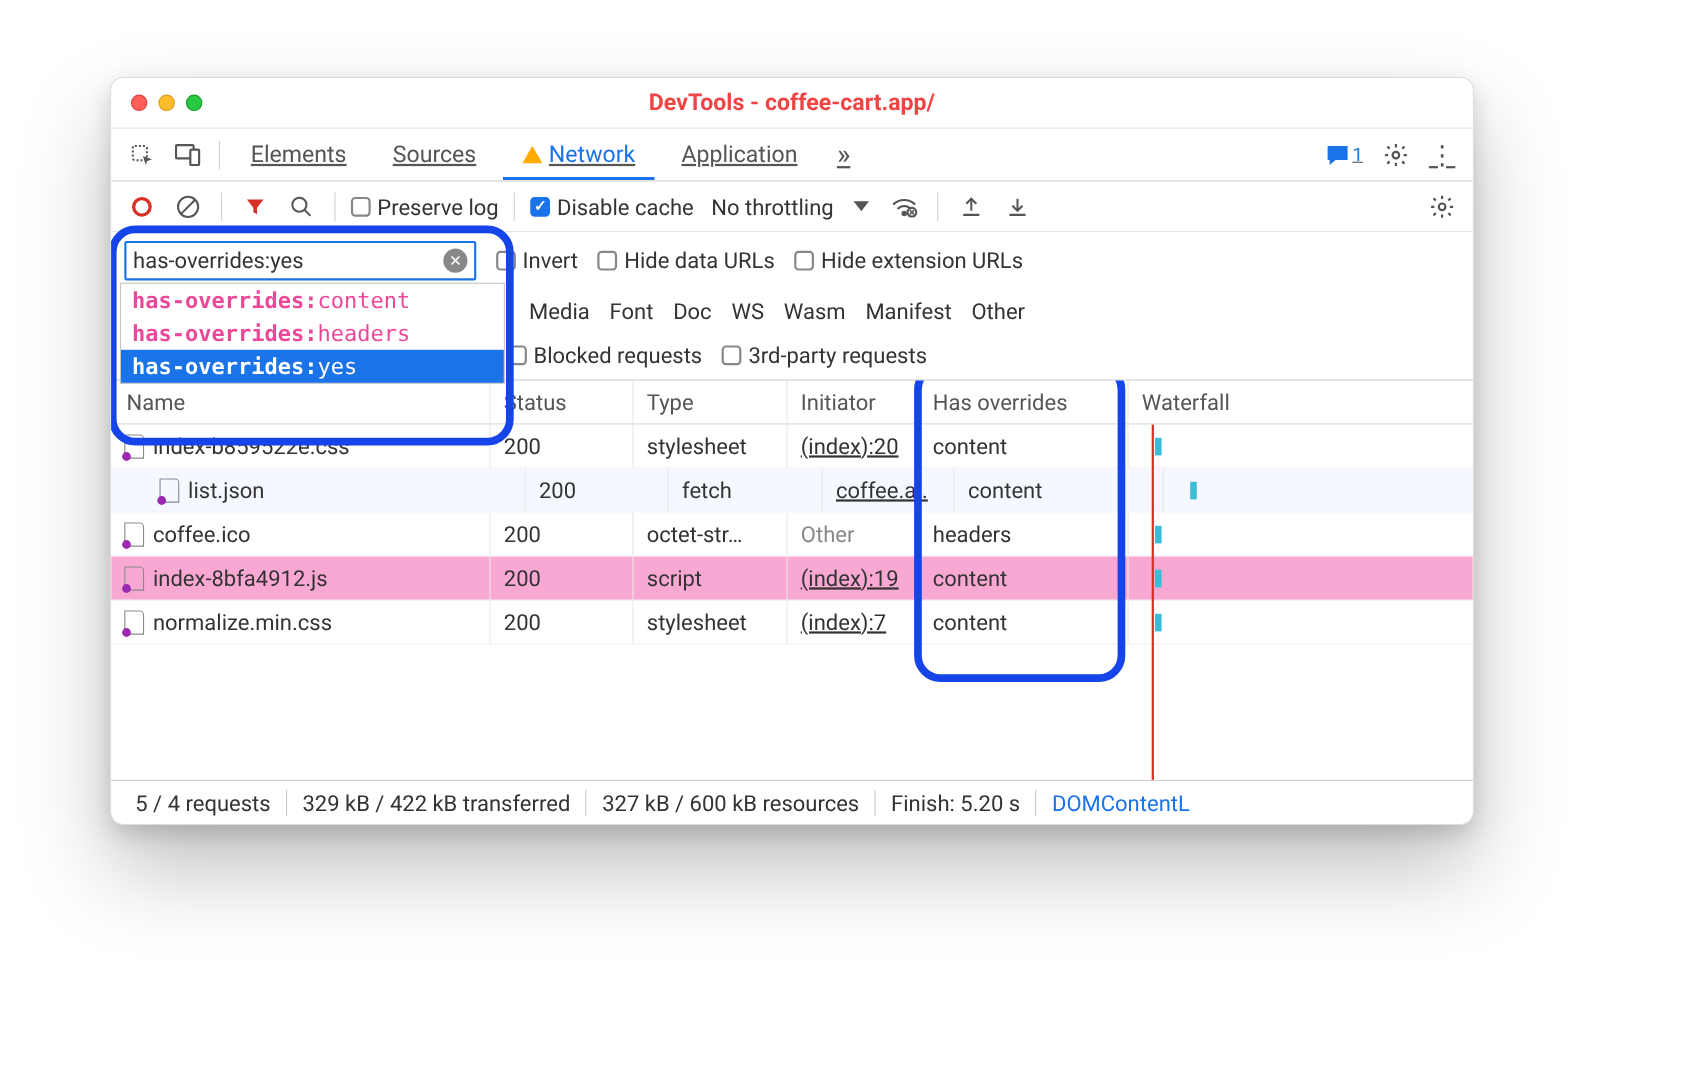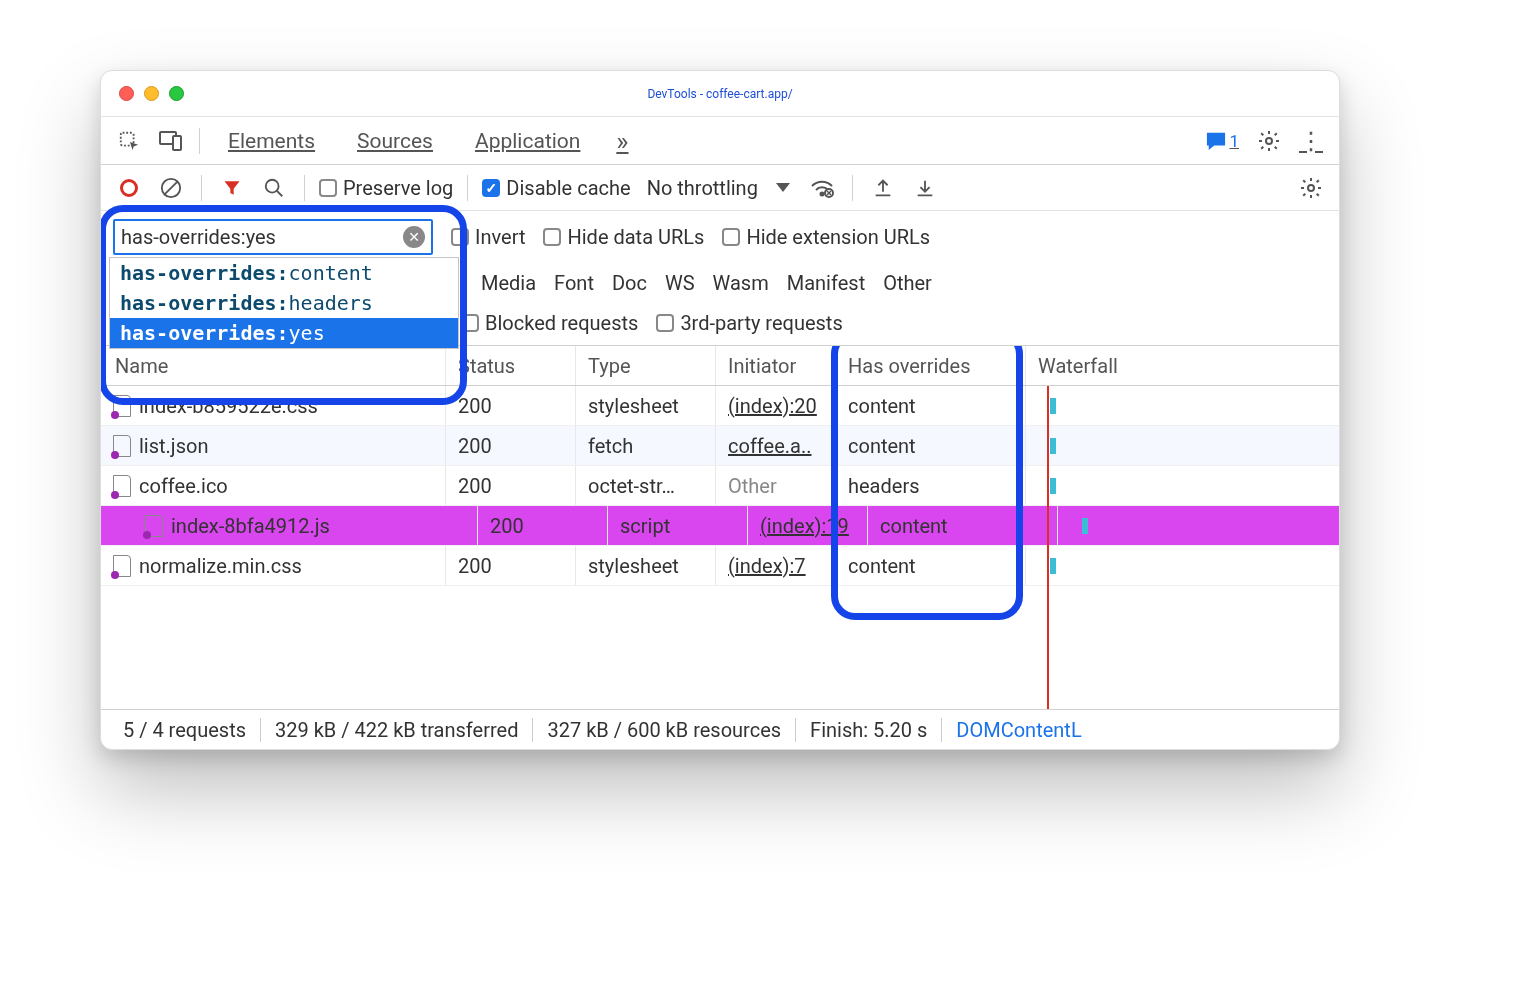--- a/index.html
+++ b/index.html
@@ -38,23 +38,23 @@
     padding-left: 18px;
   }
   .dot { width: 15px; height: 15px; border-radius: 50%; }
   .dot.red { background: #ff5f57; border: 1px solid #d44; }
   .dot.yellow { background: #ffbd2e; border: 1px solid #d89a1a; }
   .dot.green { background: #28c840; border: 1px solid #1a9a2a; }
   .title {
     position: absolute;
     left: 0; right: 0;
     text-align: center;
-    font-size: 12px;
-    font-weight: 400;
-    color: #1d4ed8;
+    font-size: 21px;
+    font-weight: 700;
+    color: #ef4444;
     pointer-events: none;
   }
   
   .tabs {
     height: 48px;
     display: flex;
     align-items: center;
     border-bottom: 1px solid #d0d0d0;
     font-size: 21px;
     color: #555;
@@ -194,21 +194,21 @@
     top: 46px;
     width: 350px;
     background: #fff;
     border: 1px solid #c4c4c4;
     z-index: 5;
     font-family: "Menlo", "Consolas", monospace;
     font-size: 20px;
   }
   .dropdown .opt {
     padding: 3px 10px;
-    color: #0c4a6e;
+    color: #ec4899;
     cursor: pointer;
     white-space: nowrap;
   }
   .dropdown .opt .key { font-weight: 700; }
   .dropdown .opt.selected {
     background: #1a73e8;
     color: #fff;
   }
   
   .highlight-box {
@@ -327,20 +327,24 @@
     </div>
     <div class="icon-btn">
       <svg width="24" height="20" viewBox="0 0 24 20" fill="none" stroke="#555" stroke-width="2">
         <rect x="1" y="1" width="16" height="12" rx="1"></rect>
         <rect x="14" y="5" width="8" height="14" rx="1" fill="#fff"></rect>
       </svg>
     </div>
     <div class="vdiv"></div>
     <div class="tab">Elements</div>
     <div class="tab">Sources</div>
+    <div class="tab active">
+      <span class="warning-tri"></span>
+      <span>Network</span>
+    </div>
     <div class="tab">Application</div>
     <div class="icon-btn" style="font-size:26px;color:#555;">»</div>
     <div class="spacer"></div>
     <div class="chat-badge">
       <svg width="22" height="20" viewBox="0 0 24 22" fill="#1a73e8">
           <path d="M2 2 h20 v14 h-12 l-6 5 v-5 h-2 z"></path>
         </svg>
       <span class="num">1</span>
     </div>
     <div class="icon-btn">
@@ -486,21 +490,21 @@
           <div class="cell c-status">200</div>
           <div class="cell c-type">stylesheet</div>
           <div class="cell c-init">
             <span class="link">(index):20</span>
           </div>
           <div class="cell c-has">content</div>
           <div class="cell c-wf">
             <div class="wf-bar"></div>
           </div>
         </div>
-        <div class="trow" style="background: rgb(245, 249, 255);">
+        <div class="trow" style="background: rgb(245, 249, 255); padding-left: 32px;">
           <div class="cell c-name">
             <span class="file-icon"></span>
             <span>list.json</span>
           </div>
           <div class="cell c-status">200</div>
           <div class="cell c-type">fetch</div>
           <div class="cell c-init">
             <span class="link">coffee.a..</span>
           </div>
           <div class="cell c-has">content</div>
@@ -516,21 +520,21 @@
           <div class="cell c-status">200</div>
           <div class="cell c-type">octet-str…</div>
           <div class="cell c-init">
             <span class="muted">Other</span>
           </div>
           <div class="cell c-has">headers</div>
           <div class="cell c-wf">
             <div class="wf-bar"></div>
           </div>
         </div>
-        <div class="trow" style="background: #d946ef; padding-left: 32px;">
+        <div class="trow" style="background: #f9a8d4;">
           <div class="cell c-name">
             <span class="file-icon"></span>
             <span>index-8bfa4912.js</span>
           </div>
           <div class="cell c-status">200</div>
           <div class="cell c-type">script</div>
           <div class="cell c-init">
             <span class="link">(index):19</span>
           </div>
           <div class="cell c-has">content</div>

